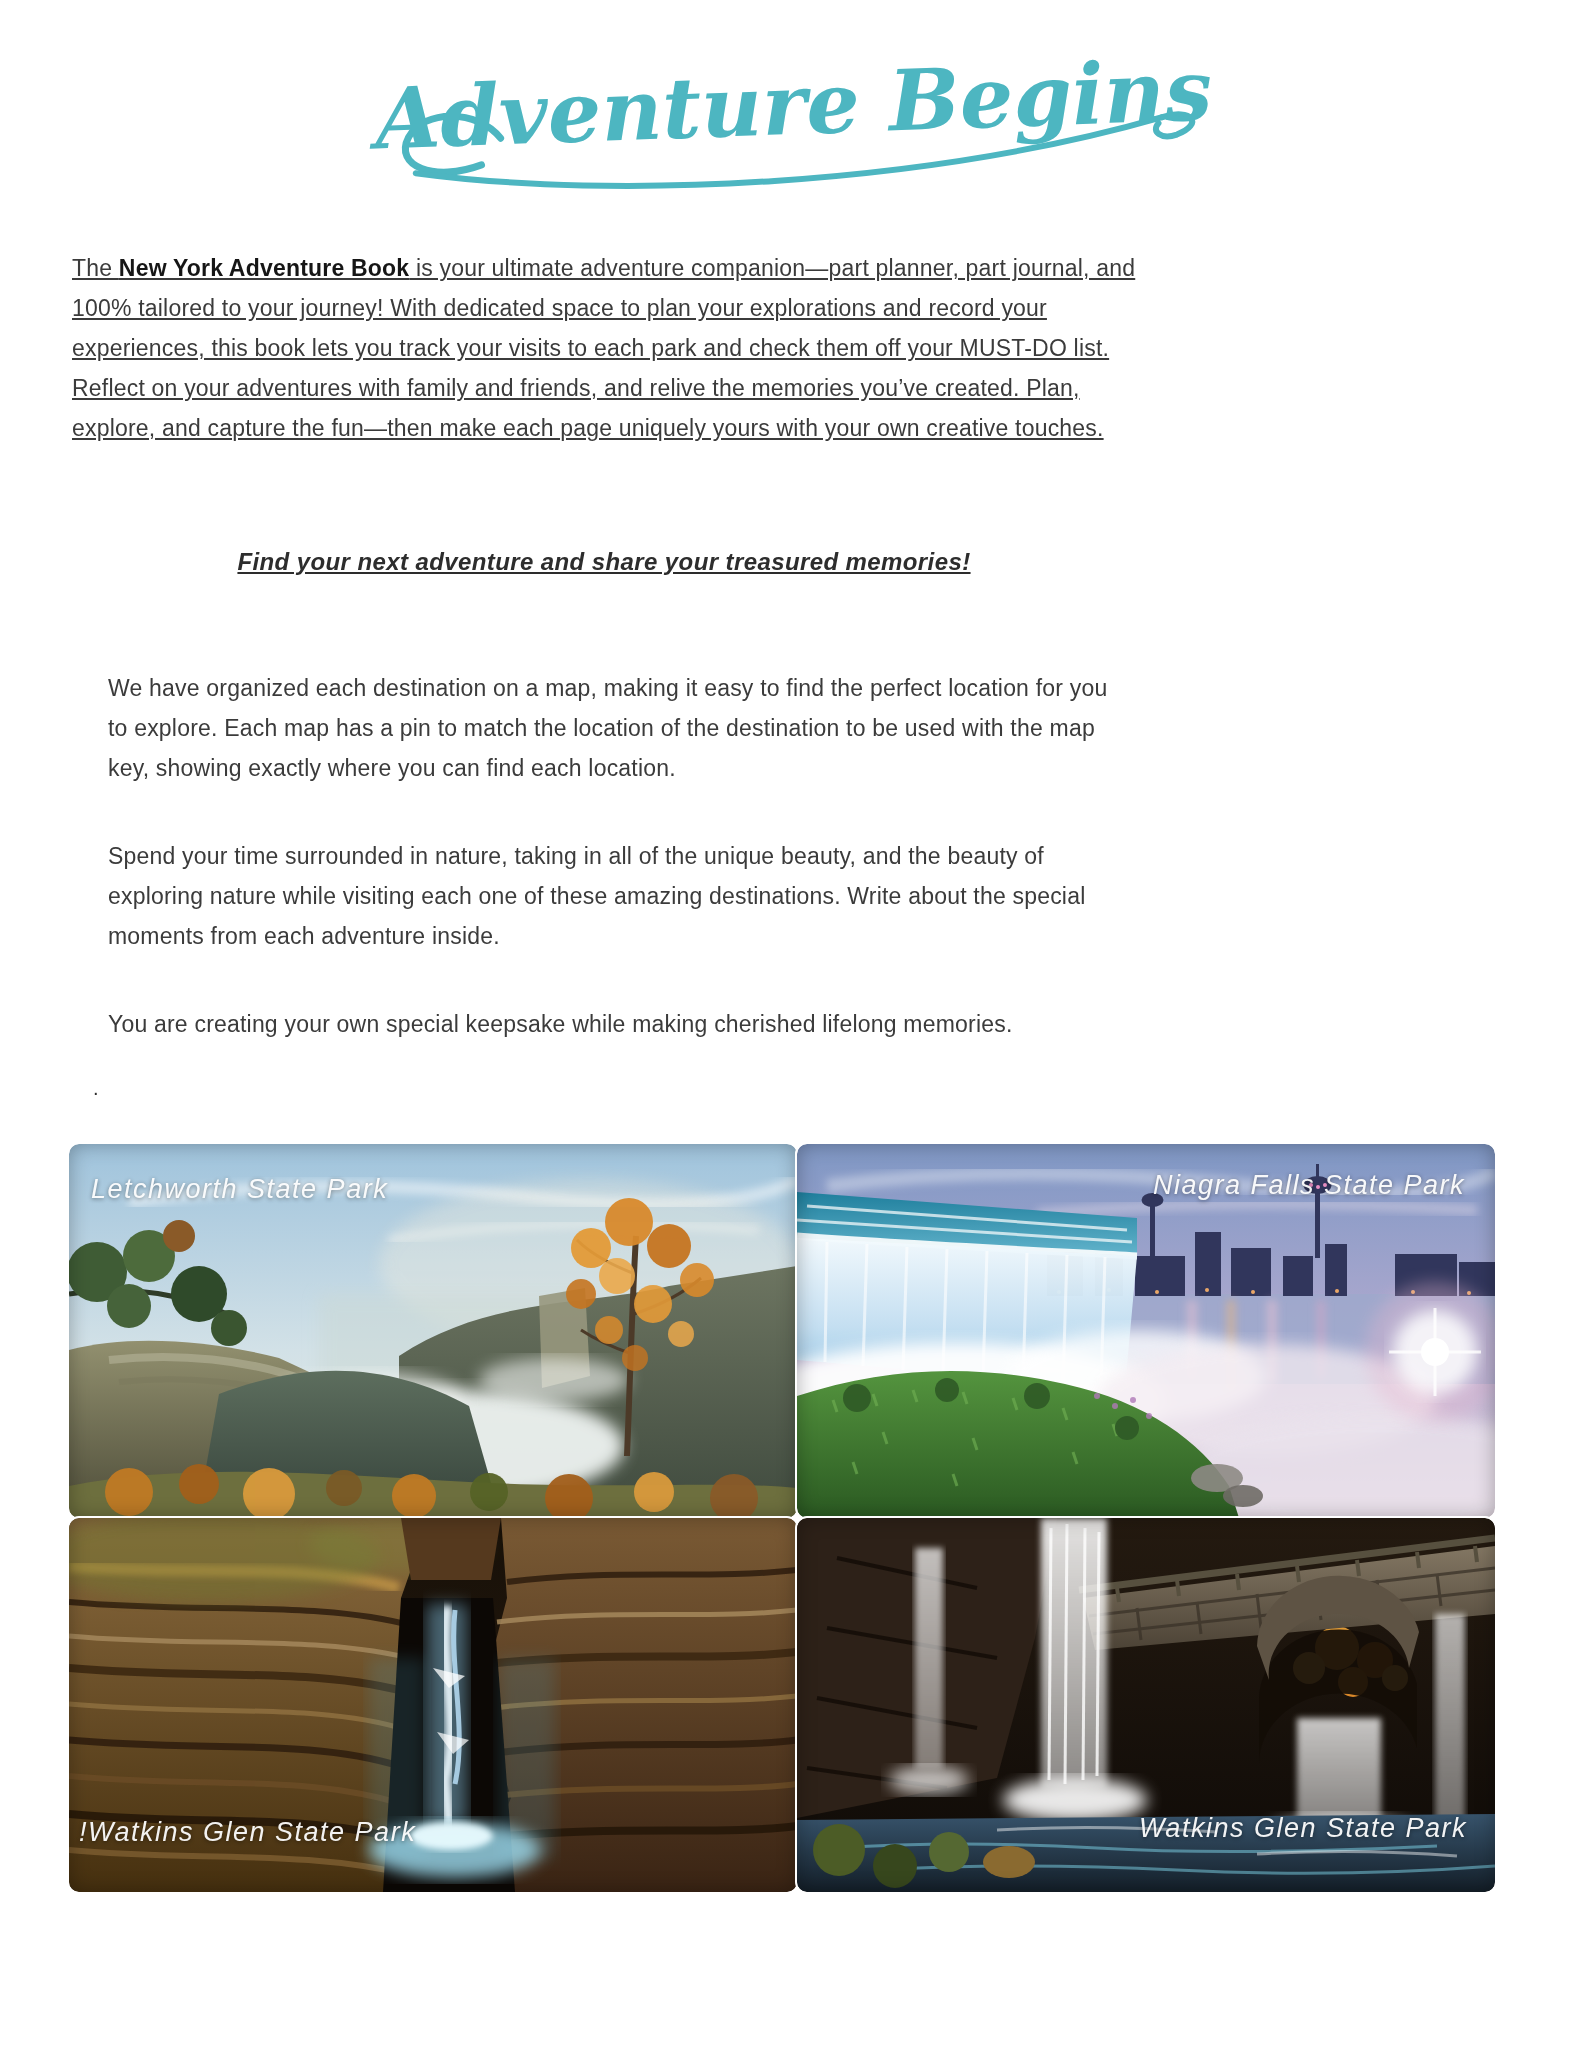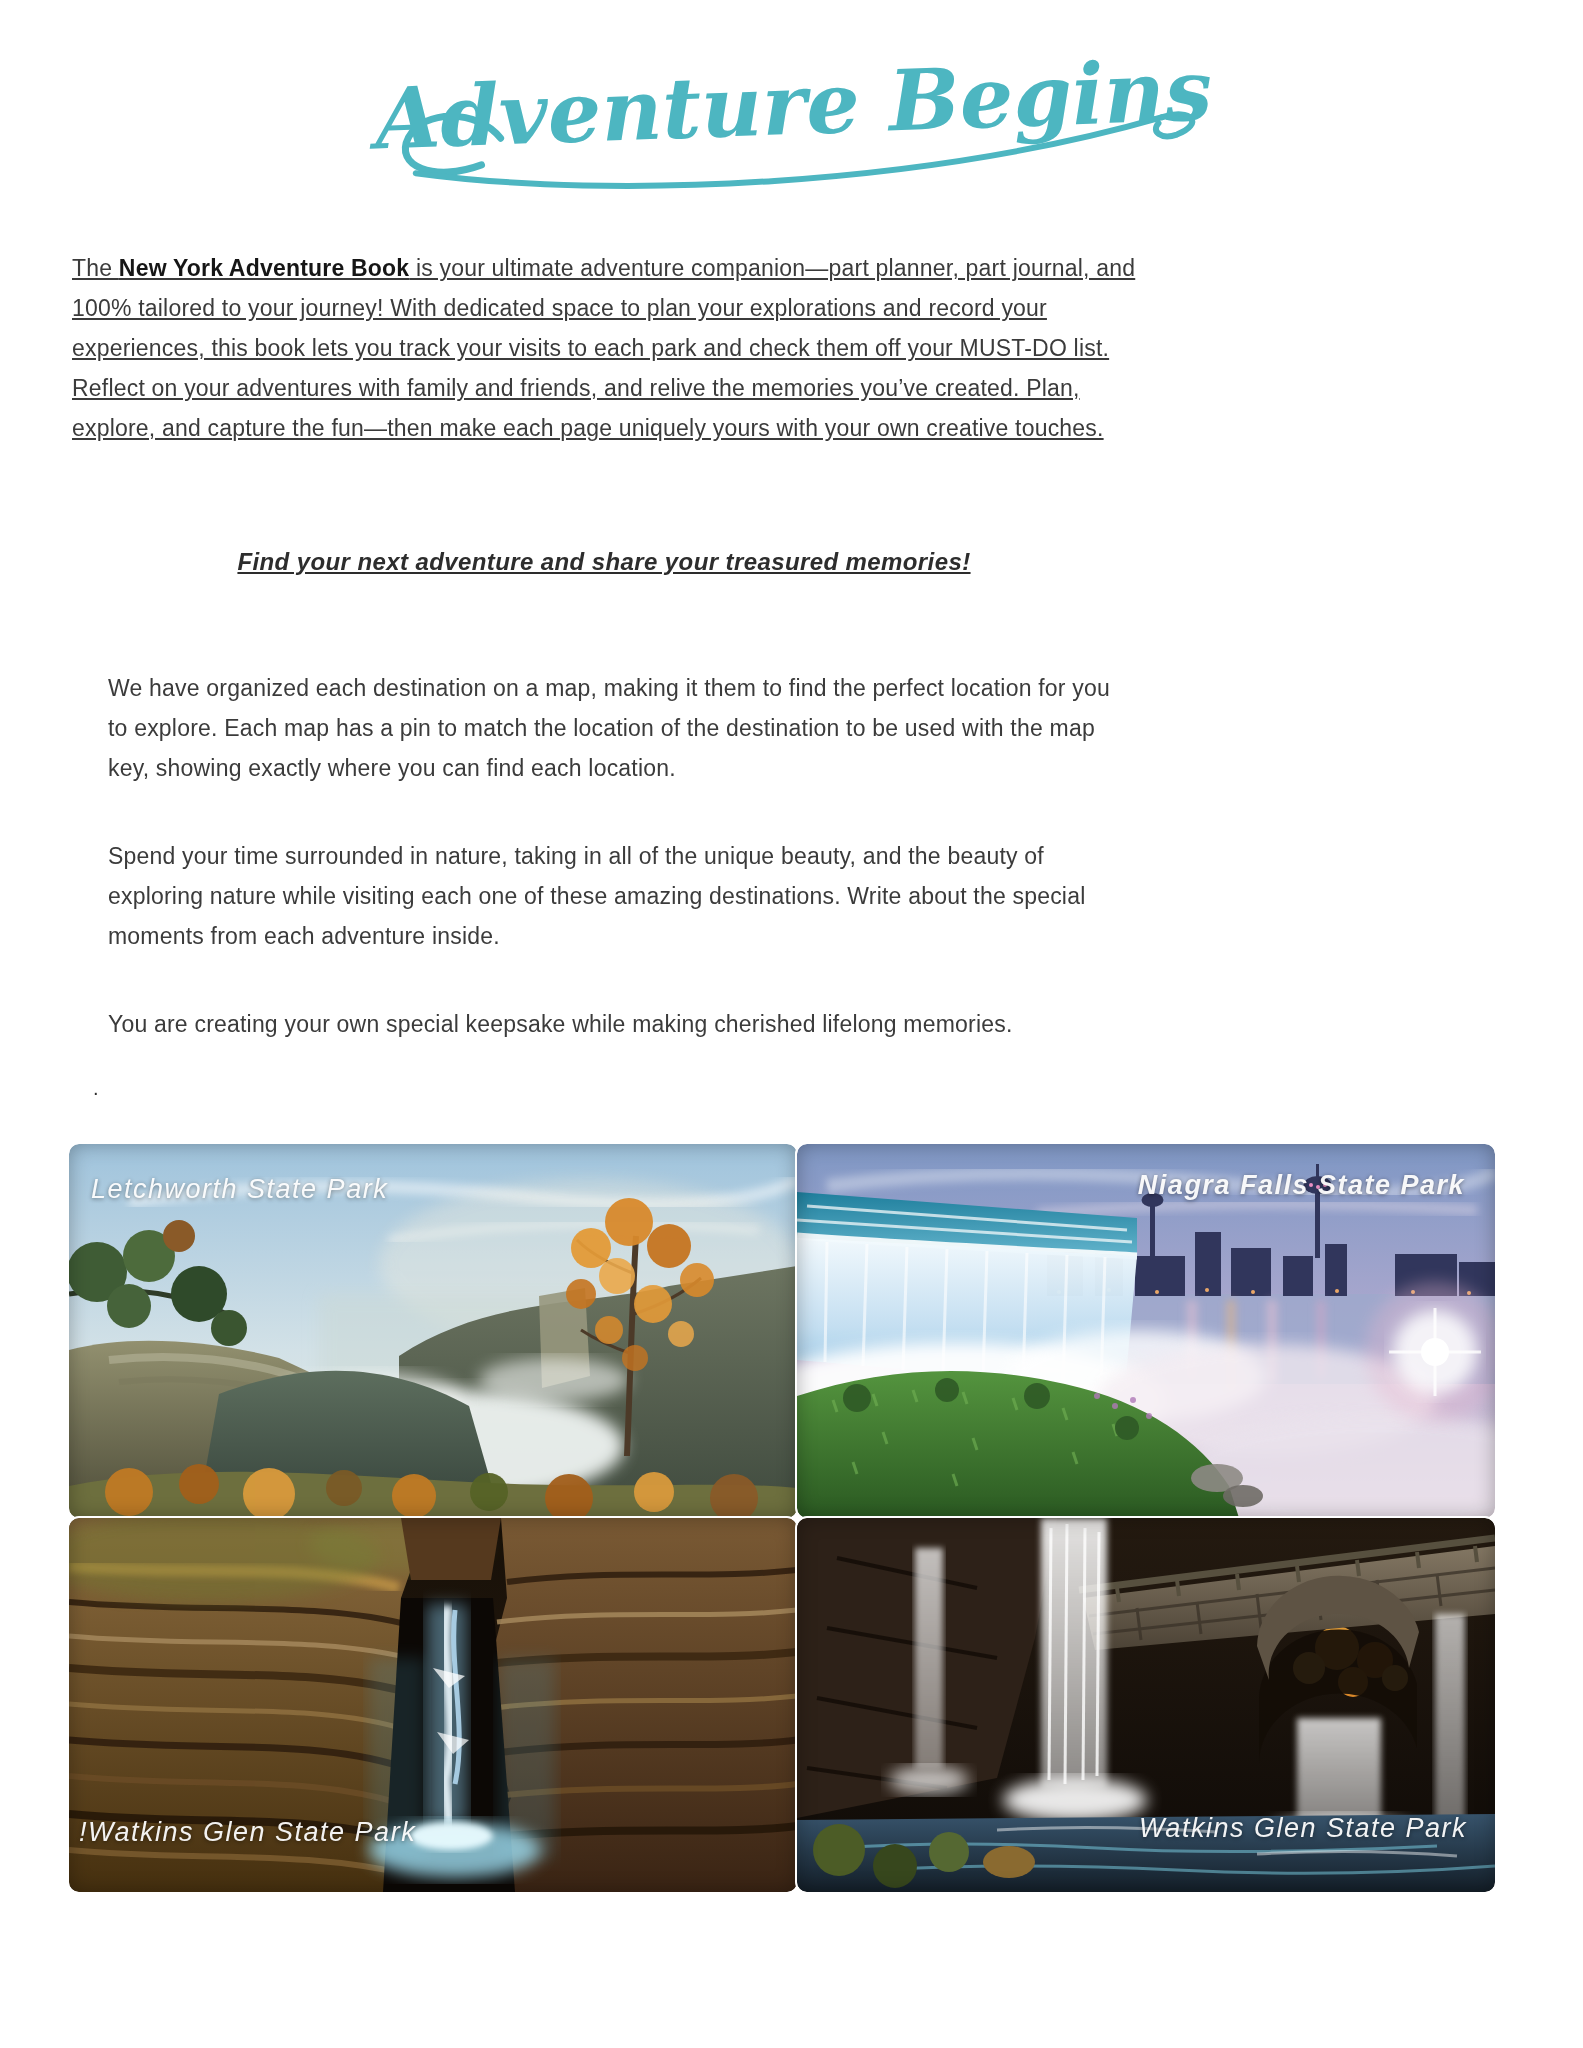--- a/index.html
+++ b/index.html
@@ -87,21 +87,21 @@
     position:absolute;
     z-index:3;
     color:rgba(255,255,255,.94);
     font-style:italic;
     font-size:27px;
     letter-spacing:1.5px;
     text-shadow:0 1px 4px rgba(0,0,0,.45);
     white-space:nowrap;
   }
   .lbl.tl{left:22px;top:30px;}
-  .lbl.tr{right:30px;top:26px;text-align:right;font-weight:bold;}
+  .lbl.tr{right:30px;top:26px;text-align:right;}
   .lbl.bl{left:10px;bottom:44px;}
   .lbl.br{right:28px;bottom:48px;text-align:right;}
 </style>
 </head>
 <body>
 
 <div class="page">
 
   <div class="title-wrap">
     <svg class="title-svg" width="860" height="156" viewBox="0 0 860 156">
@@ -111,21 +111,21 @@
         <path d="M800,94 C830,86 842,102 814,112 C798,117 788,108 796,100" stroke="#4db6c1" stroke-width="6" fill="none" stroke-linecap="round"></path>
         <text class="title-text" x="432" y="98" font-size="84" text-anchor="middle" fill="#4db6c1">Adventure Begins</text>
       </g>
     </svg>
   </div>
 
   <p class="intro"><span>The </span><b>New York Adventure Book</b><span> is your ultimate adventure companion—part planner, part journal, and 100% tailored to your journey! With dedicated space to plan your explorations and record your experiences, this book lets you track your visits to each park and check them off your MUST-DO list. Reflect on your adventures with family and friends, and relive the memories you’ve created. Plan, explore, and capture the fun—then make each page uniquely yours with your own creative touches.</span></p>
 
   <p class="tagline">Find your next adventure and share your treasured memories!</p>
 
-  <p class="para first-after-tagline">We have organized each destination on a map, making it them to find the perfect location for you to explore. Each map has a pin to match the location of the destination to be used with the map key, showing exactly where you can find each location.</p>
+  <p class="para first-after-tagline">We have organized each destination on a map, making it easy to find the perfect location for you to explore. Each map has a pin to match the location of the destination to be used with the map key, showing exactly where you can find each location.</p>
   <p class="para">Spend your time surrounded in nature, taking in all of the unique beauty, and the beauty of exploring nature while visiting each one of these amazing destinations. Write about the special moments from each adventure inside.</p>
   <p class="para">You are creating your own special keepsake while making cherished lifelong memories.</p>
 
   <p class="stray">.</p>
 
   <div class="grid">
 
     <figure class="photo">
       <svg viewBox="0 0 728 374" preserveAspectRatio="none">
         <defs>

